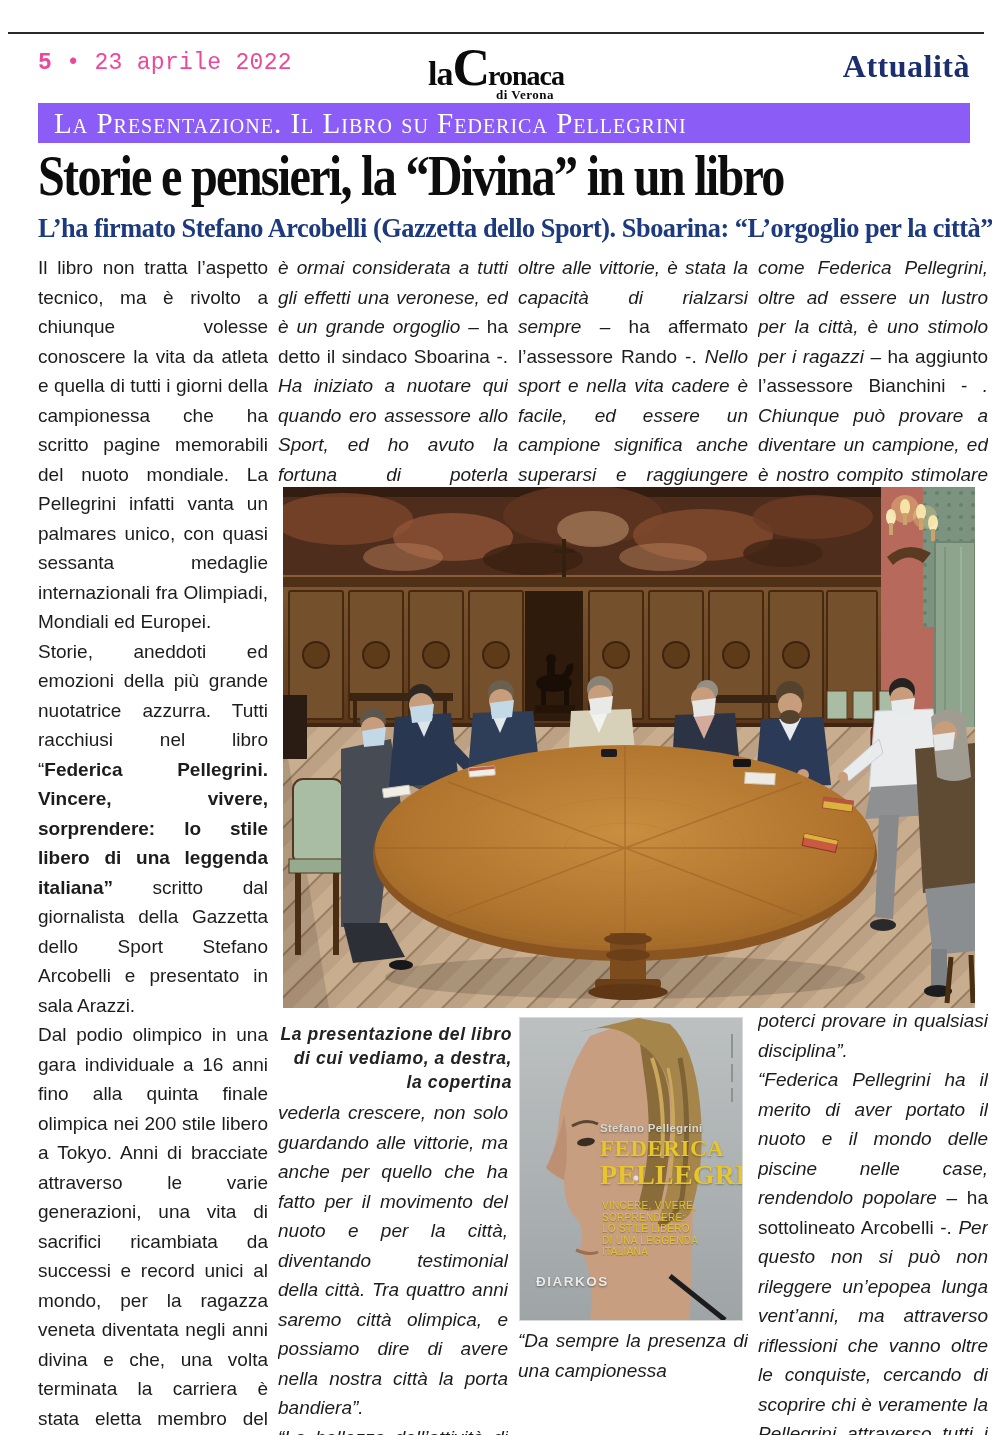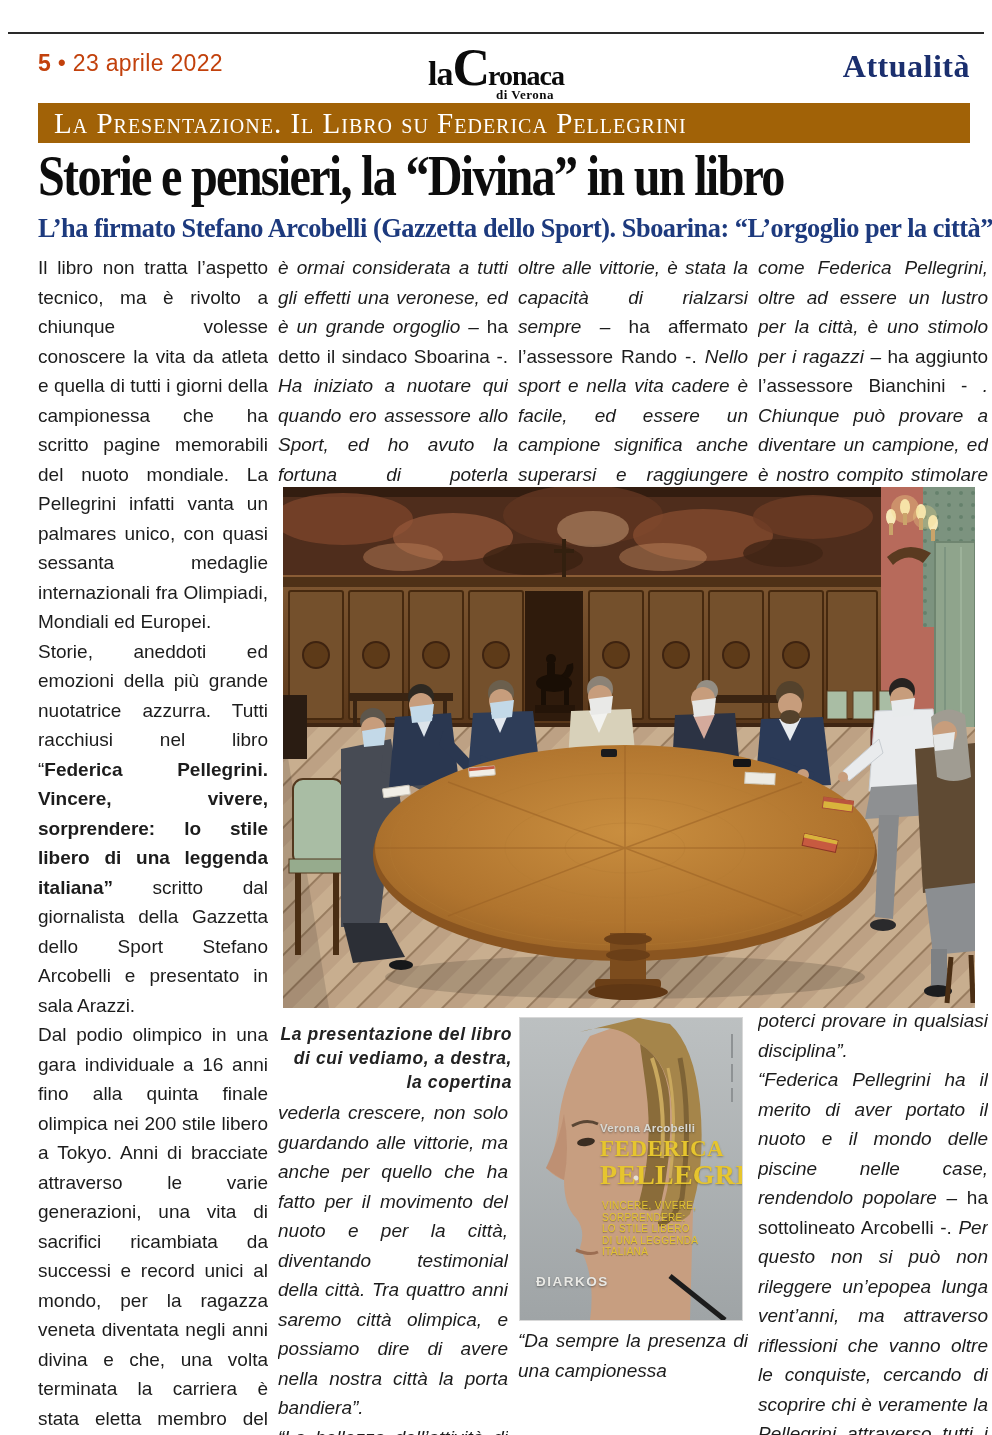--- a/index.html
+++ b/index.html
@@ -1,31 +1,31 @@
 <!DOCTYPE html>
 <html><head>
 <meta charset="utf-8">
 <style>
   html,body{margin:0;padding:0;background:#ffffff;}
   .page{position:relative;width:992px;height:1435px;background:#fff;overflow:hidden;
         font-family:"Liberation Sans",sans-serif;color:#1d1d1d;}
   .toprule{position:absolute;left:8px;top:32px;width:976px;height:2px;background:#2a2a2a;}
   
-  .dateline{position:absolute;left:38px;top:50px;font-size:23px;color:#c2410c;letter-spacing:.3px;}
+  .dateline{position:absolute;left:38px;top:50px;font-size:23px;color:#ec4899;letter-spacing:.3px;font-family:Liberation Mono, monospace;}
   .dateline .num{font-weight:bold;}
   .masthead{position:absolute;left:0;right:0;top:38px;text-align:center;color:#0b0b0b;
             font-family:"Liberation Serif",serif;font-weight:bold;}
   .masthead .la{font-size:34px;letter-spacing:-1px;}
   .masthead .bigc{font-size:52px;letter-spacing:-2px;}
   .masthead .rest{font-size:28px;letter-spacing:-1px;}
   .masthead .sub{display:block;font-size:13px;margin-top:-10px;margin-left:58px;letter-spacing:.5px;}
   .section{position:absolute;right:22px;top:48px;font-family:"Liberation Serif",serif;
            font-weight:bold;font-size:32px;color:#1b2f6e;letter-spacing:.5px;}
   
-  .kicker{position:absolute;left:38px;top:103px;width:932px;height:40px;background:#a16207;
+  .kicker{position:absolute;left:38px;top:103px;width:932px;height:40px;background:#8b5cf6;
           color:#fff;font-family:"Liberation Serif",serif;font-variant:small-caps;
           font-size:29px;line-height:40px;padding-left:16px;box-sizing:border-box;letter-spacing:1px;}
   
   .headline{position:absolute;left:38px;top:144px;width:950px;white-space:nowrap;
             font-family:"Liberation Serif",serif;font-weight:bold;font-size:56px;color:#0d0d0d;
             letter-spacing:-2px;transform:scaleX(.86);transform-origin:left center;}
   .subhead{position:absolute;left:38px;top:212px;width:950px;white-space:nowrap;
            font-family:"Liberation Serif",serif;font-weight:bold;font-size:28px;color:#1d3a7e;
            letter-spacing:-.5px;transform:scaleX(.94);transform-origin:left center;}
   
@@ -393,21 +393,21 @@
         <path d="M150,258 L205,302" stroke="#1c1c1c" stroke-width="5"></path>
       </g>
 
       <g stroke="#8e9294" stroke-width="2">
         <line x1="212" y1="16" x2="212" y2="40"></line>
           <line x1="212" y1="46" x2="212" y2="64"></line>
           <line x1="212" y1="70" x2="212" y2="84"></line>
       </g>
     </svg>
     <div class="cover-text">
-      <div class="cv-author">Verona Arcobelli</div>
+      <div class="cv-author">Stefano Pellegrini</div>
       <div class="cv-t1">FEDERICA</div>
       <div class="cv-t2">PELLEGRINI</div>
       <div class="cv-sub">VINCERE, VIVERE,
 SORPRENDERE:
 LO STILE LIBERO
 DI UNA LEGGENDA ITALIANA</div>
       <div class="cv-pub">ĐIARKOS</div>
     </div>
   </div>
 

